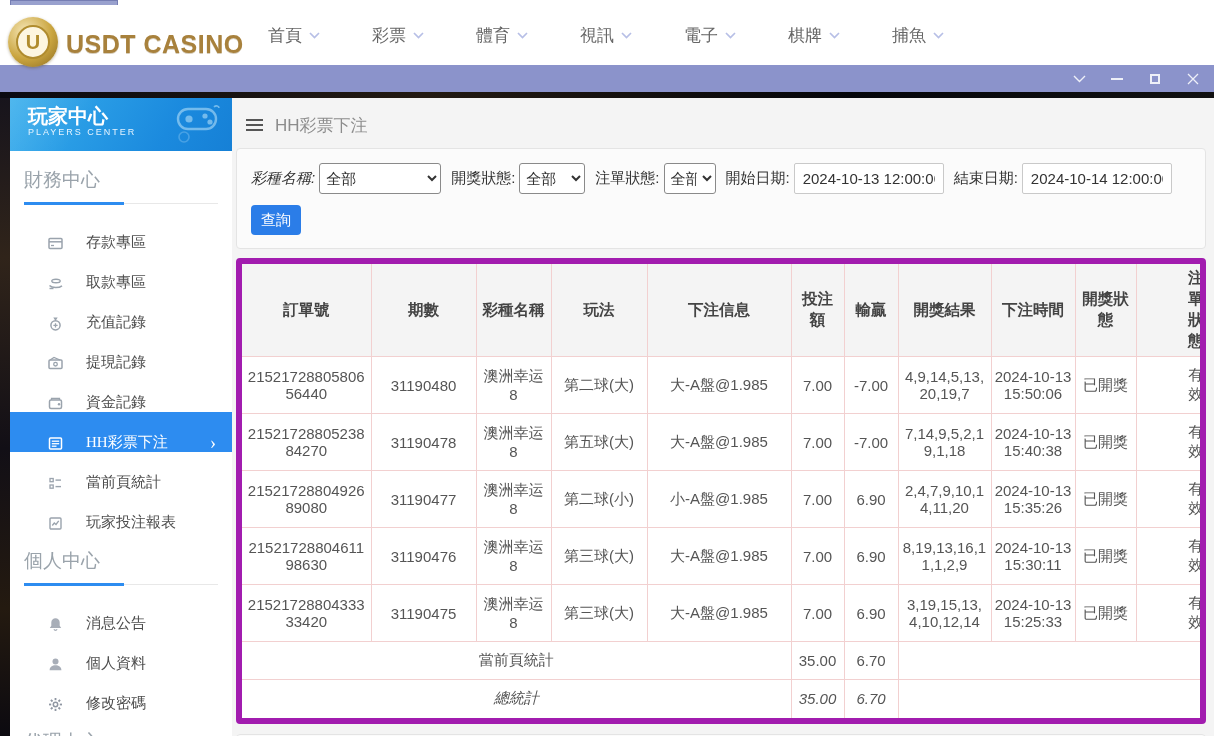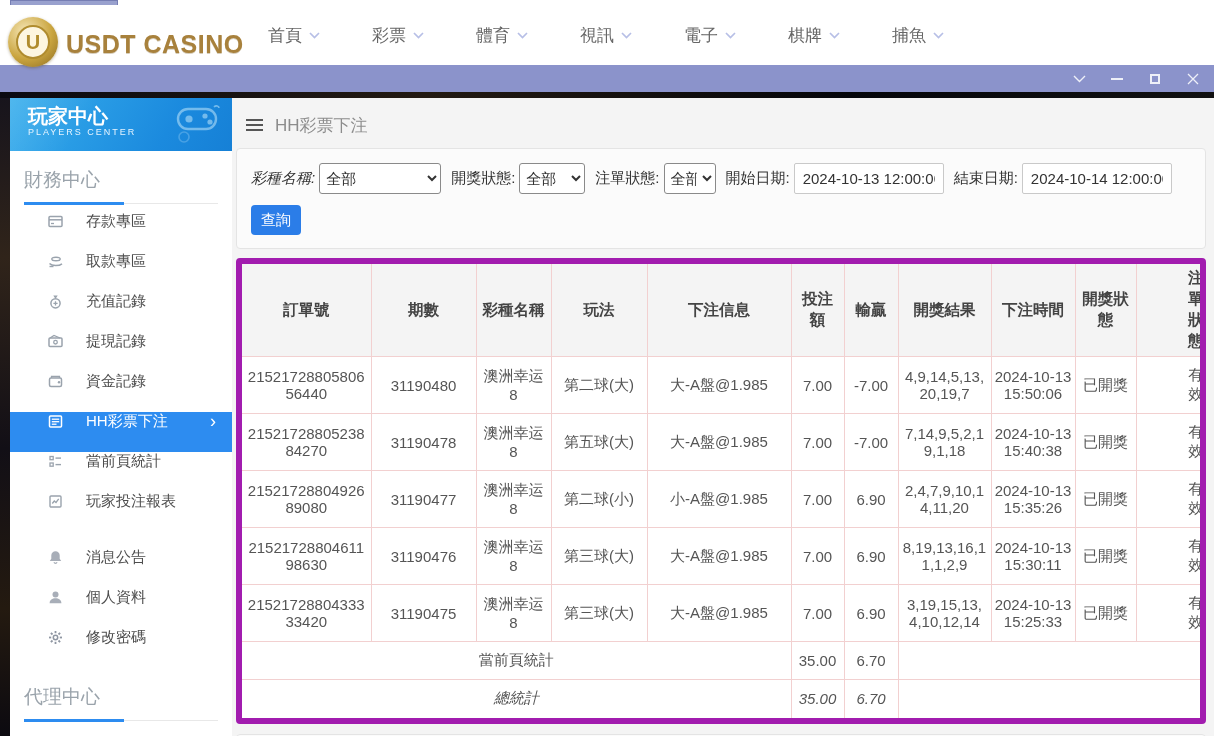--- a/index.html
+++ b/index.html
@@ -46,22 +46,22 @@
   .sb-header:after { content:""; position:absolute; left:-20px; top:-30px; width:140px; height:120px;
     background:linear-gradient(115deg, rgba(255,255,255,.18), rgba(255,255,255,0) 60%); transform:rotate(8deg); }
   .sb-title { font-size:20px; font-weight:bold; color:#fff; line-height:22px; }
   .sb-sub { font-size:9px; letter-spacing:2px; color:#e6f4ff; }
   .sb-pad { position:absolute; right:10px; top:5px; opacity:.55; }
   .sb-section { margin:16px 14px 0; }
   .sec-title { position:relative; font-size:19px; color:#9aa3ab; padding-bottom:10px;
     border-bottom:1px solid #e8e8e8; }
   .sec-title:after { content:""; position:absolute; left:0; bottom:-2px; width:100px; height:3px; background:#2d8cf0; }
   .sb-items { margin-top:8px; }
-  .sb-item { height:40px; display:flex; align-items:flex-start; gap:22px; padding-left:22px;
-    font-size:15px; color:#4d4d4d; cursor:pointer; }
+  .sb-item { height:40px; display:flex; align-items:flex-end; gap:22px; padding-left:22px;
+    font-size:15px; color:#4d4d4d; cursor:pointer;font-family:Liberation Serif, serif; }
   .sb-item .ic { width:18px; height:18px; display:flex; align-items:center; justify-content:center; }
   .sb-item.active { margin:0 -14px; padding-left:36px; background:#2d8cf0; color:#fff; position:relative; }
   .sb-item.active .arrow { position:absolute; right:16px; font-size:18px; color:#fff; line-height:1; }
 
   
   .main { flex:1; background:#f4f4f4; padding:4px 8px 0 4px; overflow:hidden; }
   .page-title-row { height:46px; display:flex; align-items:center; gap:12px; padding-left:10px;
     color:#8c8c8c; font-size:17px; }
   .hamburger { display:flex; flex-direction:column; gap:3px; cursor:pointer; }
   .hamburger span { width:17px; height:2px; background:#555; }
@@ -274,20 +274,21 @@
                 <rect x="3" y="3" width="11" height="11" rx="1" fill="none" stroke="#9aa3ad" stroke-width="1.4"></rect>
                 <polyline points="5.3,10.5 7.3,8 9,9.5 11.7,5.8" fill="none" stroke="#9aa3ad" stroke-width="1.3"></polyline>
               </svg>
           </span>
           <span>玩家投注報表</span>
         </div>
       </div>
     </div>
 
     <div class="sb-section">
+      <div class="sec-title">個人中心</div>
       <div class="sb-items">
         <div class="sb-item">
           <span class="ic">
             <svg width="17" height="17" viewBox="0 0 17 17">
                 <path d="M8.5 2.2a4.2 4.2 0 0 0-4.2 4.2v3.4L2.8 12h11.4l-1.5-2.2V6.4A4.2 4.2 0 0 0 8.5 2.2z" fill="#a8aeb8"></path>
                 <path d="M7 13.3a1.6 1.6 0 0 0 3 0" fill="none" stroke="#a8aeb8" stroke-width="1.3"></path>
               </svg>
           </span>
           <span>消息公告</span>
         </div>

